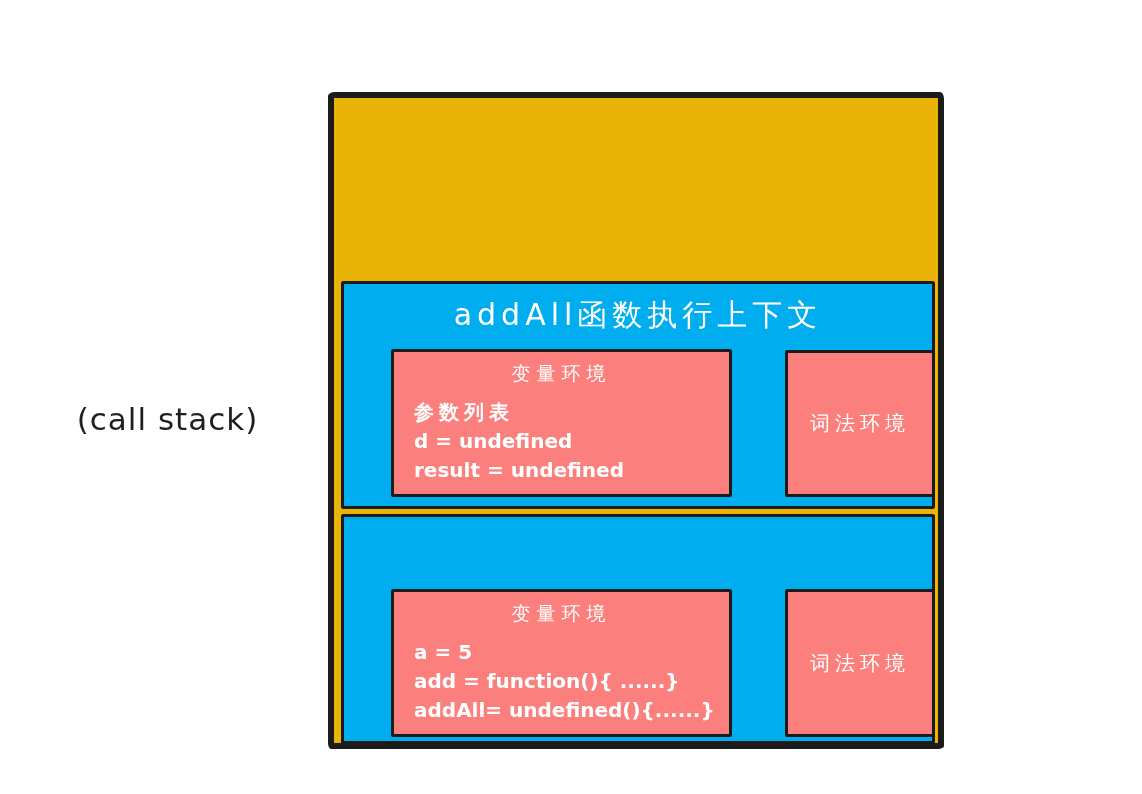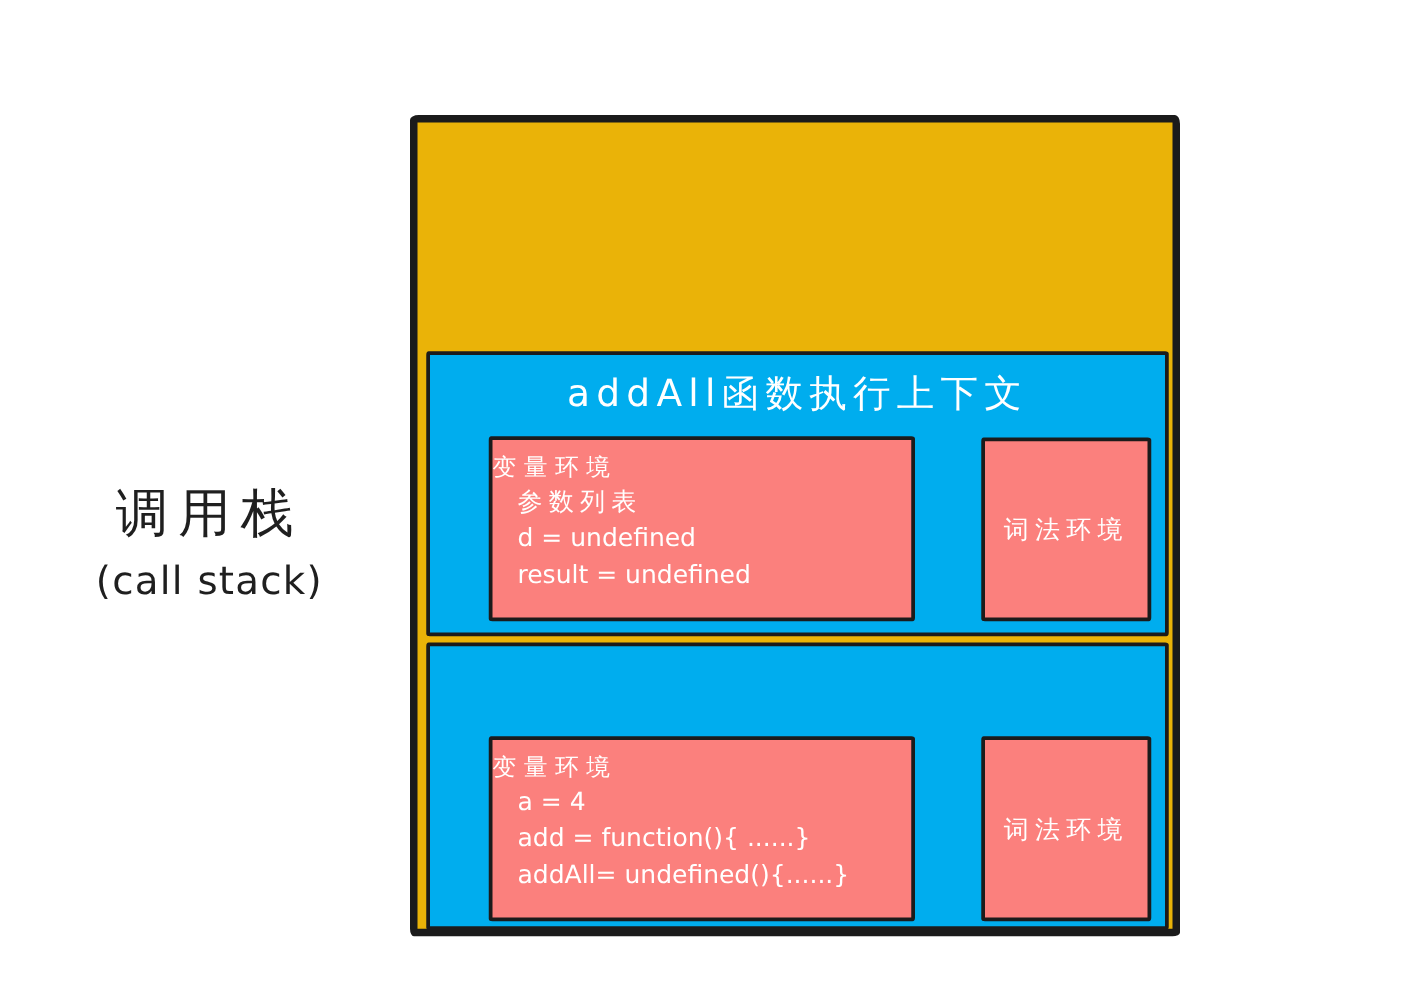--- a/index.html
+++ b/index.html
@@ -86,56 +86,56 @@
     left: 47px;
     width: 341px;
     height: 148px;
     display: flex;
     flex-direction: column;
   }
   .ctx-addall .var-env { top: 65px; }
   .ctx-global .var-env { top: 72px; }
 
   .env-title {
+    text-align: center;
     font-size: 19px;
     letter-spacing: 6px;
     margin-top: 9px;
     font-weight: 500;
   }
   .env-lines {
     margin-top: auto;
-    padding: 0 6px 23px 20px;
+    padding: 0 6px 9px 20px;
     font-size: 20px;
     line-height: 29px;
-    font-weight: 400;
+    font-weight: 700;
   }
   .env-lines .line { display: block; white-space: nowrap; }
   .env-lines .line.cjk { letter-spacing: 5px; }
 
   .lex-env {
     left: 441px;
-    width: 136px;
+    width: 150px;
     display: flex;
     align-items: center;
     justify-content: center;
     font-size: 20px;
     letter-spacing: 5px;
     font-weight: 500;
     white-space: nowrap;
   }
   .ctx-addall .lex-env { top: 66px; height: 147px; }
   .ctx-global .lex-env { top: 72px; height: 148px; }
 </style>
 </head>
 <body>
 
 <div class="canvas">
 
   <div class="stack-label">
-    <div class="zh">调用栈</div>
     <div class="en">(call stack)</div>
   </div>
 
   <div class="outer-box">
 
     <div class="context ctx-addall">
       <div class="ctx-title">addAll函数执行上下文</div>
       <div class="env var-env">
         <div class="env-title">变量环境</div>
         <div class="env-lines">
@@ -146,21 +146,21 @@
       </div>
       <div class="env lex-env">
         <span>词法环境</span>
       </div>
     </div>
 
     <div class="context ctx-global">
       <div class="env var-env">
         <div class="env-title">变量环境</div>
         <div class="env-lines">
-          <span class="line">a = 4</span>
+          <span class="line">a = 5</span>
           <span class="line">add = function(){ ......}</span>
           <span class="line">addAll= undefined(){......}</span>
         </div>
       </div>
       <div class="env lex-env">
         <span>词法环境</span>
       </div>
     </div>
 
   </div>

